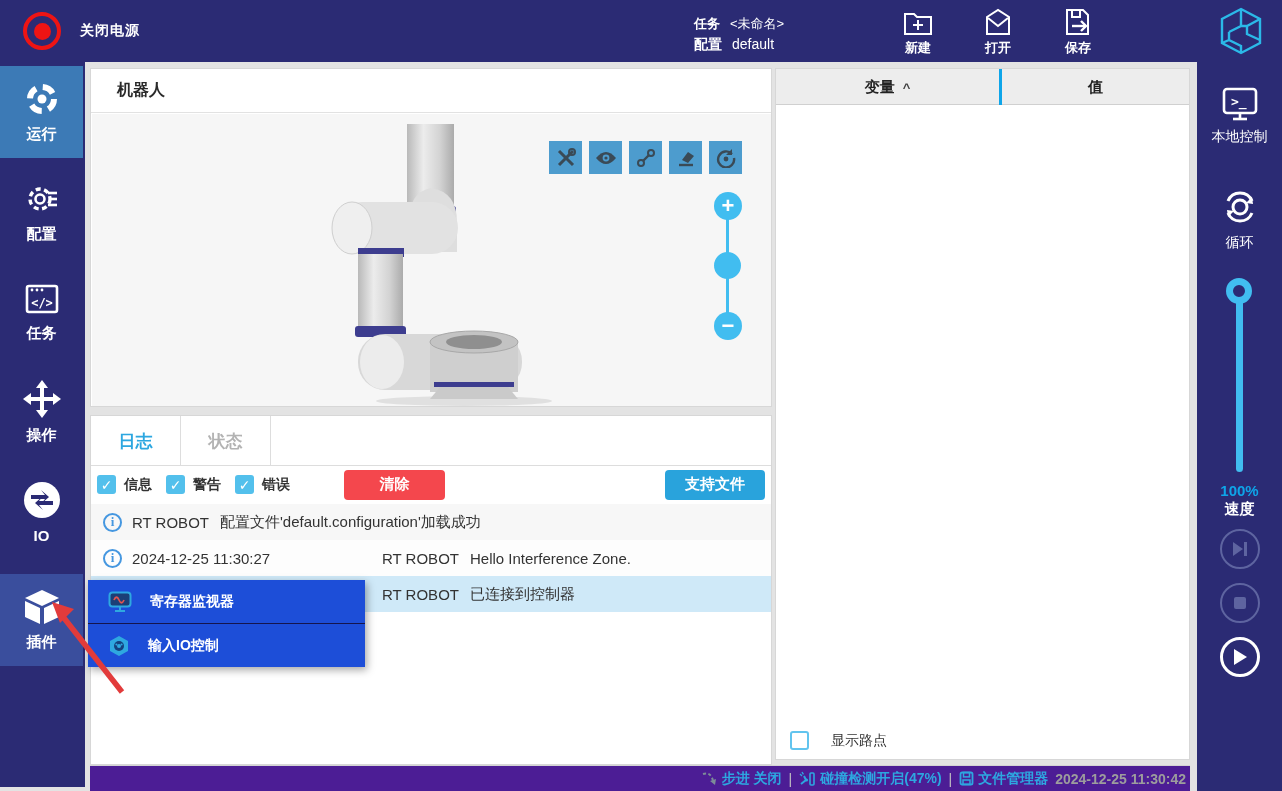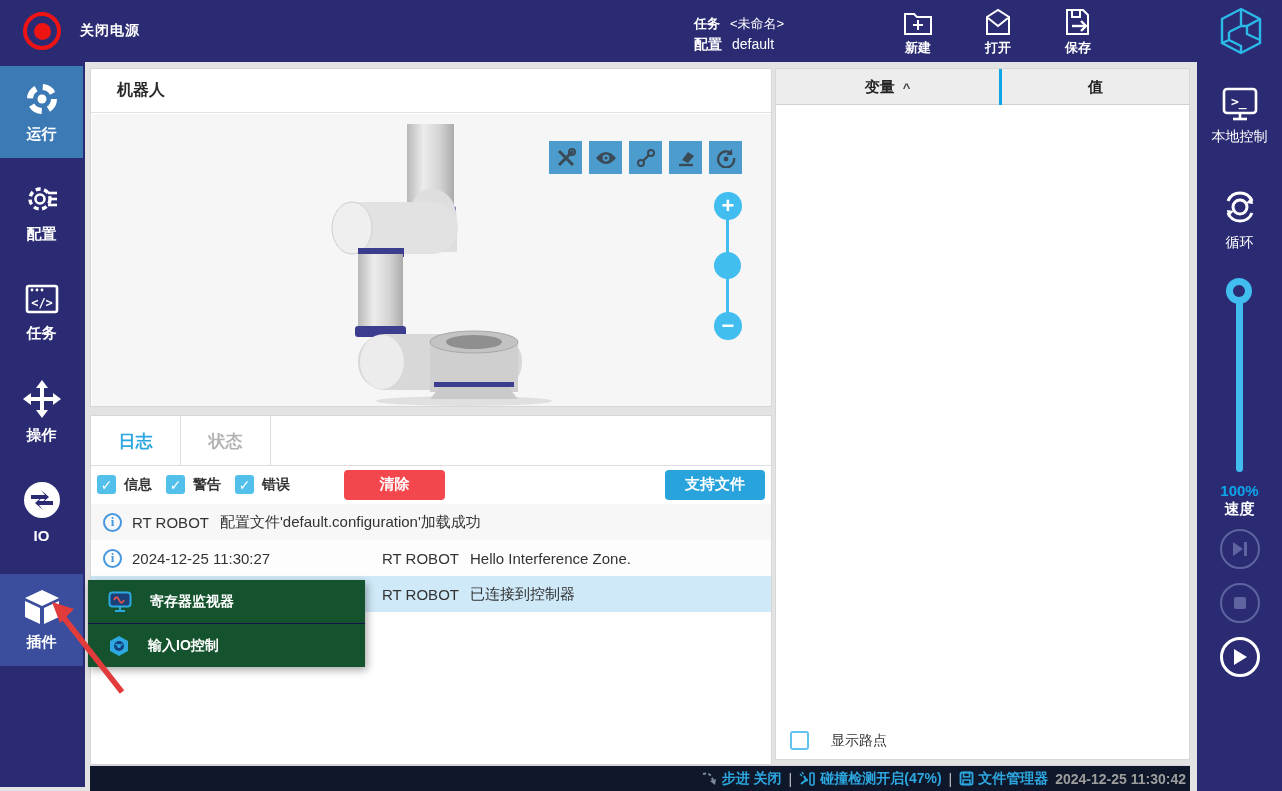--- a/index.html
+++ b/index.html
@@ -63,38 +63,38 @@
   .chk-lbl { font-size:14px; font-weight:bold; color:#333; margin-right:6px; }
   .btn-clear { margin-left:40px; width:101px; height:30px; background:#f4474d; color:#fff; font-size:15px; font-weight:bold; border:none; border-radius:4px; cursor:pointer; }
   .btn-support { margin-left:auto; width:100px; height:30px; background:#29a3dc; color:#fff; font-size:15px; font-weight:bold; border:none; border-radius:4px; cursor:pointer; }
   .logrow { left:0; width:100%; height:36px; display:flex; align-items:center; font-size:15px; color:#333; cursor:pointer; }
   .logrow .ico { margin:0 10px 0 12px; }
   .logrow .t { width:250px; }
   .logrow .s { width:88px; }
   .info-circ { width:19px; height:19px; border:2px solid #4597e0; border-radius:50%; color:#4597e0; font-size:13px; font-weight:bold; display:flex; align-items:center; justify-content:center; font-family:"Liberation Serif",serif; }
 
   
-  .popup { left:88px; top:580px; width:277px; height:87px; background:#14532d; z-index:50; box-shadow:2px 3px 8px rgba(0,0,0,.35);text-align:center; }
+  .popup { left:88px; top:580px; width:277px; height:87px; background:#1d4ed8; z-index:50; box-shadow:2px 3px 8px rgba(0,0,0,.35);text-align:center; }
   .popup-item { width:100%; height:43px; display:flex; align-items:center; gap:18px; padding-left:20px; color:#fff; font-size:14px; font-weight:bold; cursor:pointer; }
   .popup-div { width:100%; height:1px; background:#15154d; }
   .arrow-overlay { left:28px; top:592px; width:130px; height:120px; z-index:60; pointer-events:none; }
 
   
   .var-panel { left:775px; top:68px; width:415px; height:692px; }
   .var-head { left:0; top:0; width:100%; height:36px; display:flex; background:#ededed; border-bottom:1px solid #d0d0d0; }
   .var-cell { height:36px; display:flex; align-items:center; justify-content:center; font-size:15px; font-weight:bold; color:#222; cursor:pointer; }
   .var-cell.c1 { width:227px; border-right:3px solid #0ea5e9; }
   .var-cell.c2 { width:188px; }
   .sortmark { margin-left:8px; font-size:13px; color:#444; }
   .wp-row { left:14px; top:662px; display:flex; align-items:center; gap:9px; }
   .chk-empty { width:19px; height:19px; border:2px solid #62c4ee; border-radius:3px; background:#fff; cursor:pointer; }
   .wp-lbl { font-size:14px; color:#333;margin-left:13px; }
 
   
-  .statusbar { left:90px; top:765px; width:1100px; height:26px; background:#0f172a; border-top:1px solid #d4d4d4; display:flex; align-items:center; justify-content:flex-end; gap:7px; padding-right:4px; font-size:14px; font-weight:bold; }
+  .statusbar { left:90px; top:765px; width:1100px; height:26px; background:#4c1d95; border-top:1px solid #d4d4d4; display:flex; align-items:center; justify-content:flex-end; gap:7px; padding-right:4px; font-size:14px; font-weight:bold; }
   .sb-blue { color:#2da7e0; cursor:pointer; display:flex; align-items:center; gap:4px; }
   .sb-sep { color:#c2c2c2; font-weight:normal; }
   .sb-time { color:#9d9d9d; }
 </style>
 </head>
 <body>
 
 <div class="abs topbar">
   <div class="abs power-wrap">
     <div class="power-ring">

